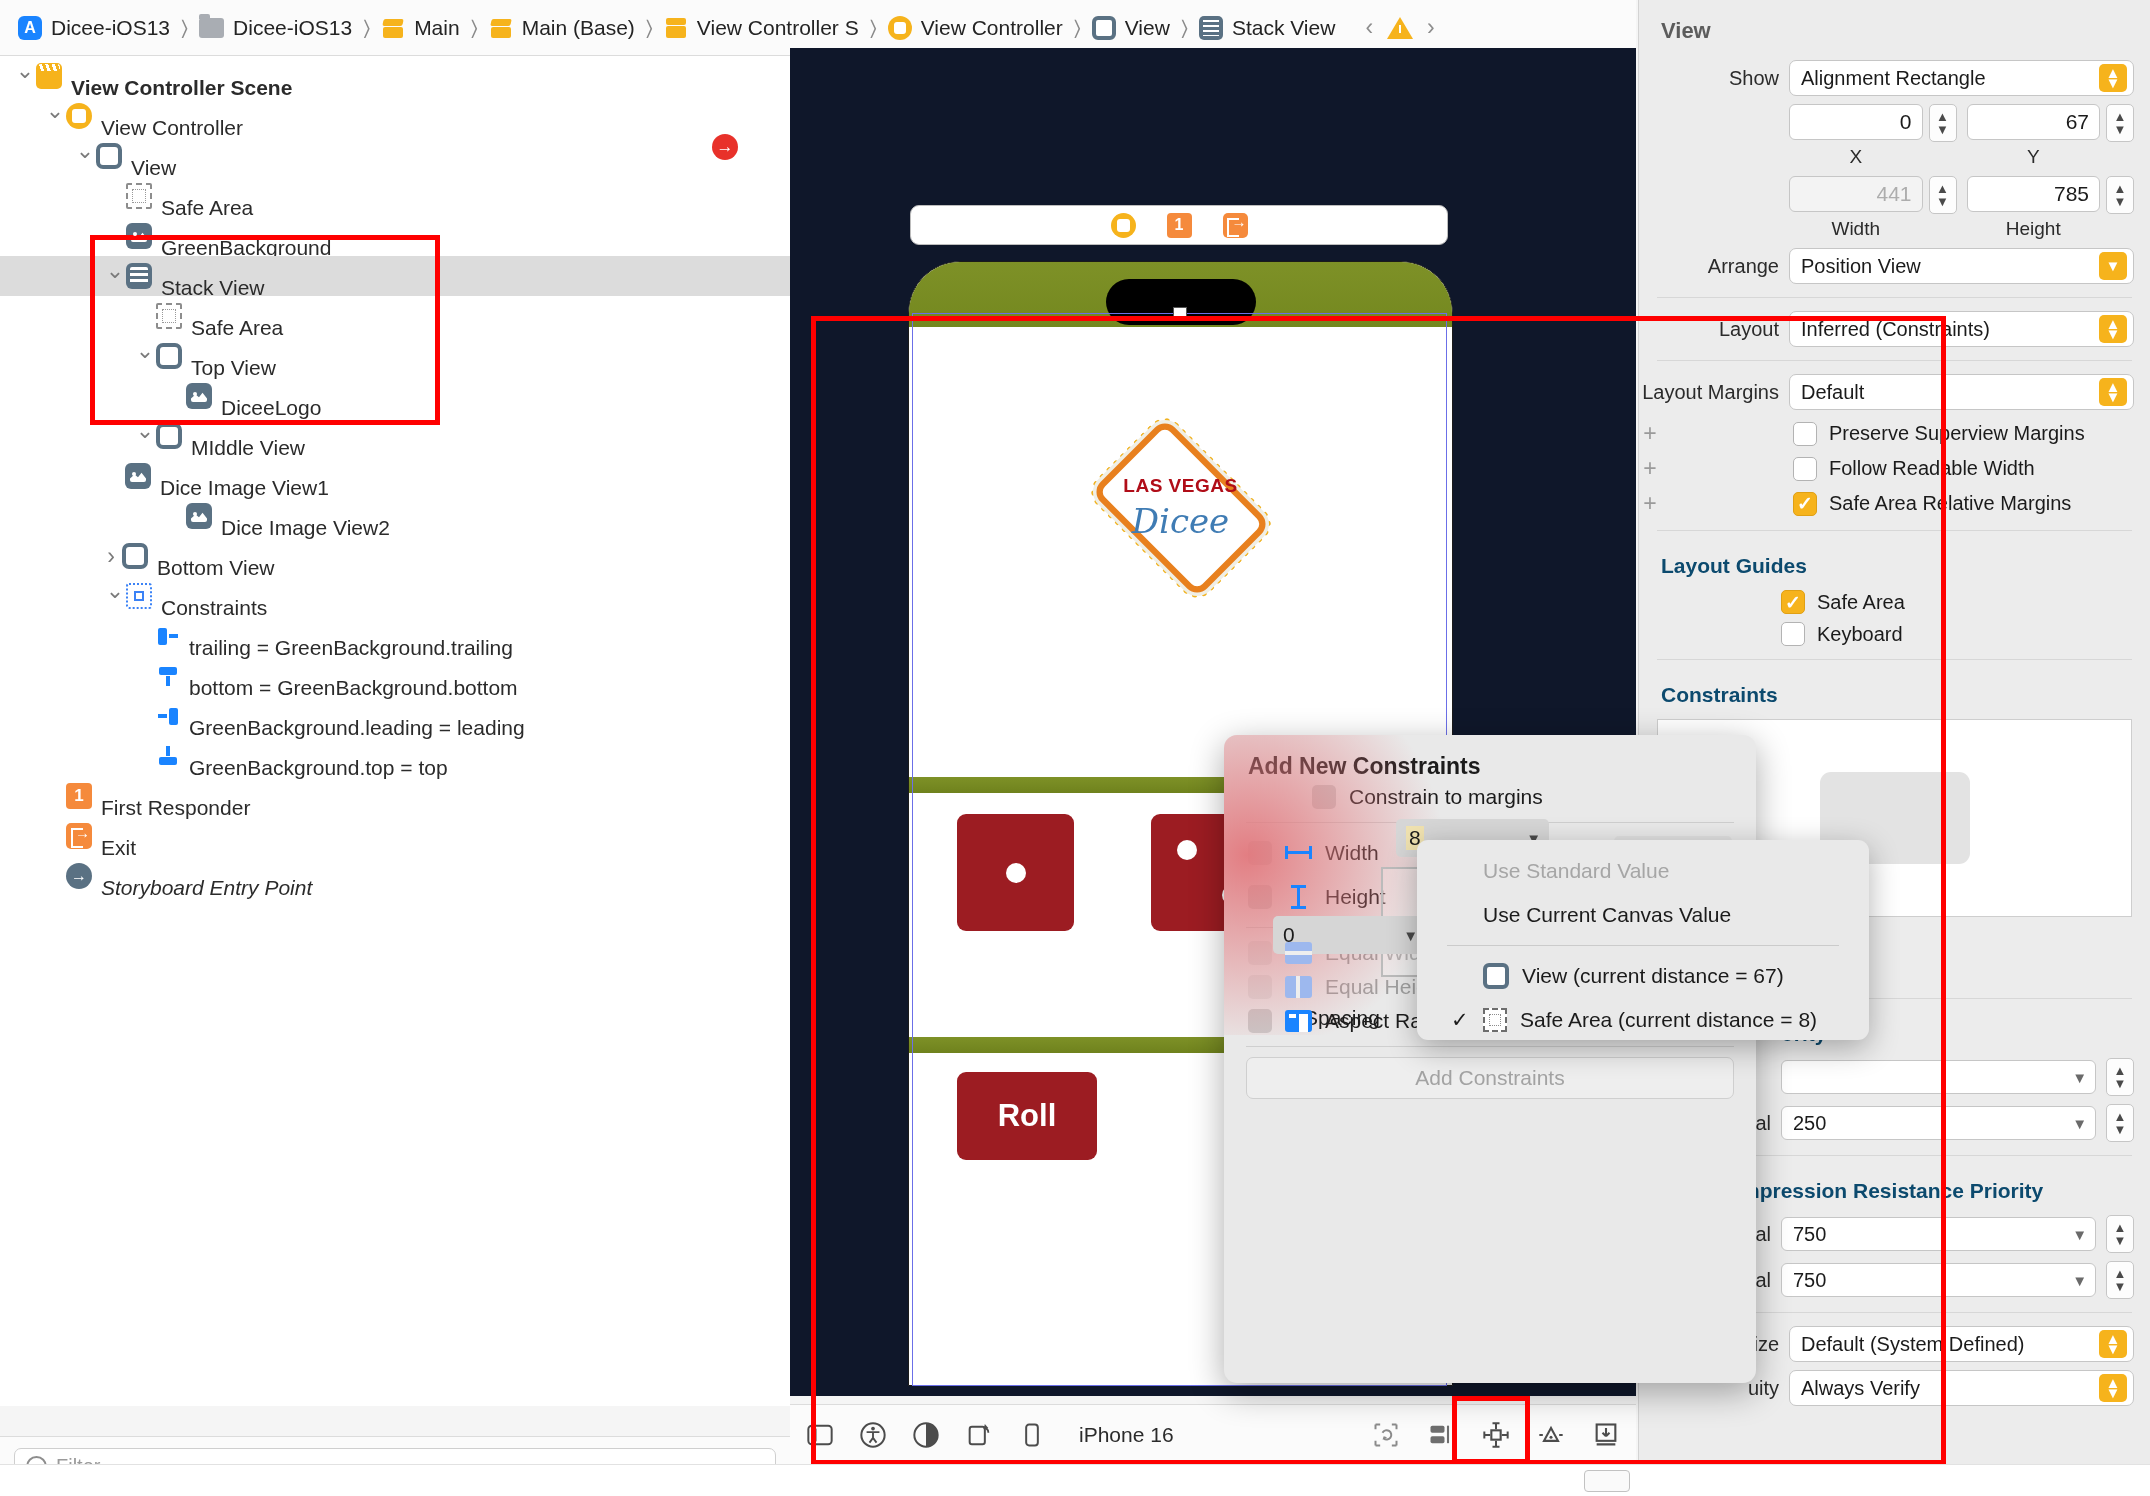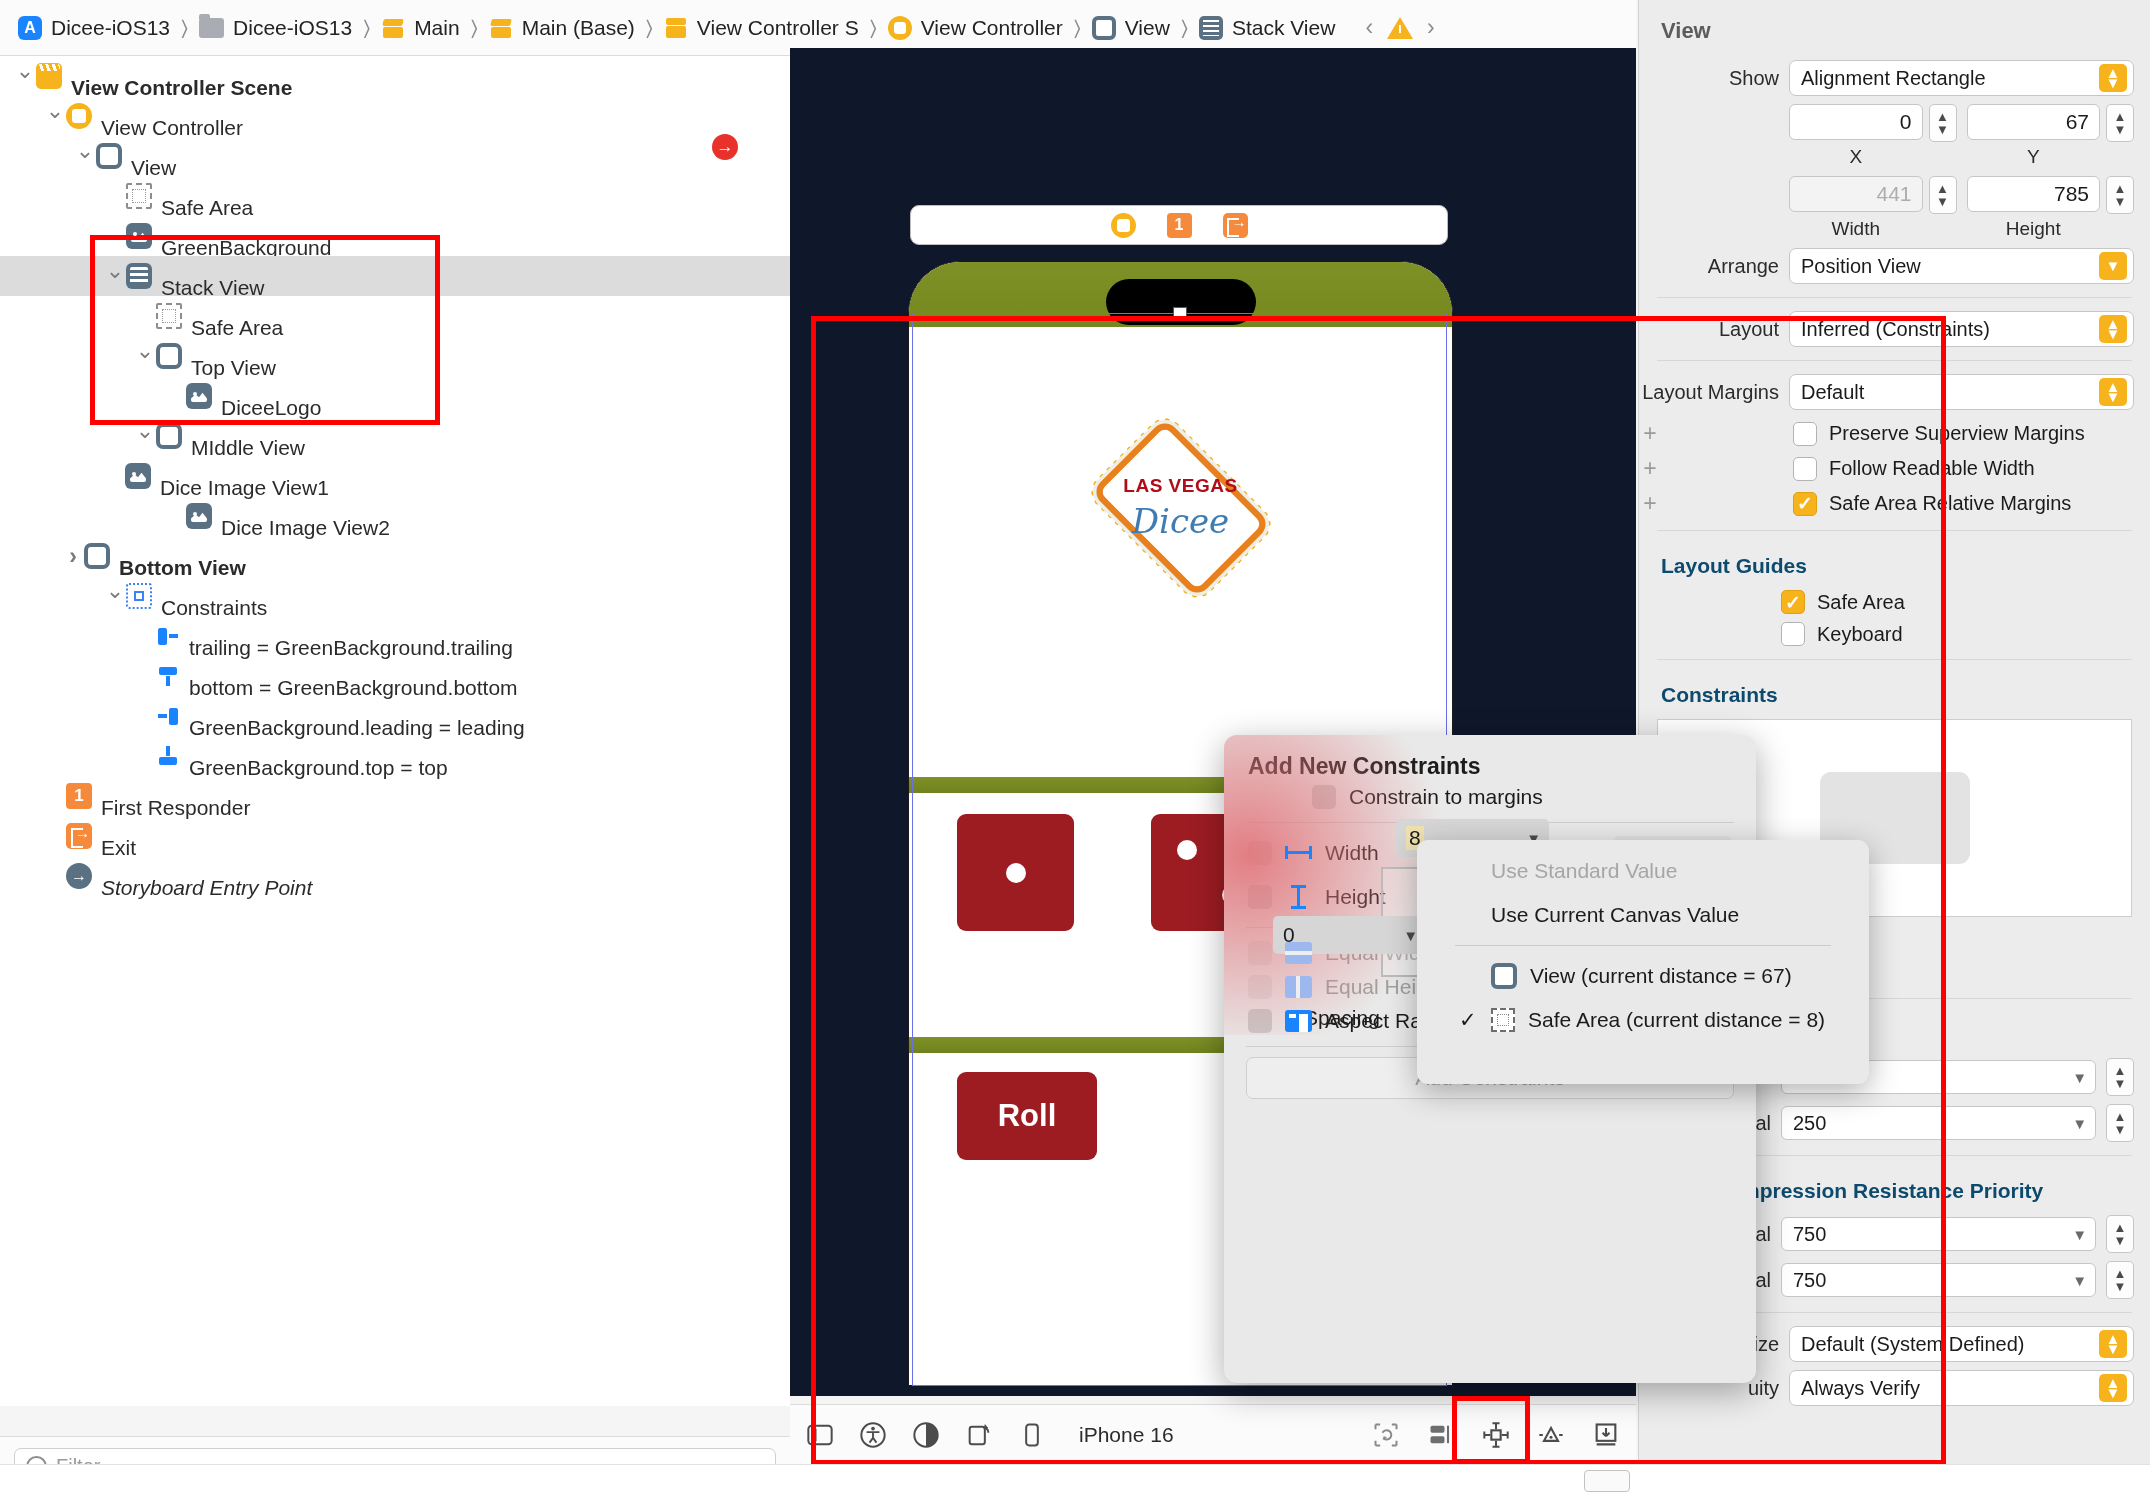--- a/index.html
+++ b/index.html
@@ -277,22 +277,22 @@
      box-shadow:0 21px 0 #1a84ff; }
   .mini-eqw { width:27px; height:22px; border-radius:3px; background:#9db8ee; position:relative; flex:none; }
   .mini-eqw:after { content:""; position:absolute; left:0; top:9px; right:0; height:4px; background:#eee; }
   .mini-eqh { width:27px; height:22px; border-radius:3px; background:#9db8ee; position:relative; flex:none; }
   .mini-eqh:after { content:""; position:absolute; left:11px; top:0; width:4px; bottom:0; background:#eee; }
   .mini-ar { width:27px; height:22px; border-radius:3px; background:#1a84ff; position:relative; flex:none; }
   .mini-ar:after { content:""; position:absolute; left:14px; top:4px; right:4px; bottom:0; background:#fff; }
   .mini-ar:before { content:""; position:absolute; left:4px; top:4px; width:7px; height:4px; background:#fff; }
 
   
-  .dropdown { position:absolute; left:1417px; top:840px; width:452px; height:244px;
-     background:#e9e9e9; border-radius:11px; box-shadow:0 8px 30px rgba(0,0,0,.3); padding:9px 16px; }
+  .dropdown { position:absolute; left:1417px; top:840px; width:452px; height:200px;
+     background:#e9e9e9; border-radius:11px; box-shadow:0 8px 30px rgba(0,0,0,.3); padding:9px 8px; }
   .dd-item { display:flex; align-items:center; gap:13px; height:44px; padding:0 26px;
      font-size:21px; color:#1b1b1b; white-space:nowrap; }
   .dd-item.dim { color:#a6a6a6; }
   .dd-sep { height:1px; background:#cbcbcb; margin:8px 22px; }
   .dd-check { width:19px; font-size:21px; color:#1b1b1b; flex:none; }
   .dd-box { width:26px; height:26px; border-radius:6px; border:4px solid #5a7183; background:#fff; flex:none; }
   .dd-safe { width:24px; height:24px; border:2px dashed #6d6d6d; background:#fff; flex:none; position:relative; }
   .dd-safe:after { content:""; position:absolute; inset:4px; border:1px dotted #8d8d8d; }
 
   
@@ -410,21 +410,21 @@
         <div class="tree-row" style="padding-left: 103px;">
           <span class="disc"></span>
           <span class="t-icon ti-img"></span>
           <span class="t-label">Dice Image View1</span>
         </div>
         <div class="tree-row" style="padding-left: 164px;">
           <span class="disc"></span>
           <span class="t-icon ti-img"></span>
           <span class="t-label">Dice Image View2</span>
         </div>
-        <div class="tree-row" style="padding-left: 62px; font-weight: bold;">
+        <div class="tree-row" style="padding-left: 100px;">
           <span class="disc closed"></span>
           <span class="t-icon ti-view"></span>
           <span class="t-label">Bottom View</span>
         </div>
         <div class="tree-row" style="padding-left: 104px;">
           <span class="disc open"></span>
           <span class="t-icon ti-constraints"></span>
           <span class="t-label">Constraints</span>
         </div>
         <div class="tree-row" style="padding-left: 134px;">

